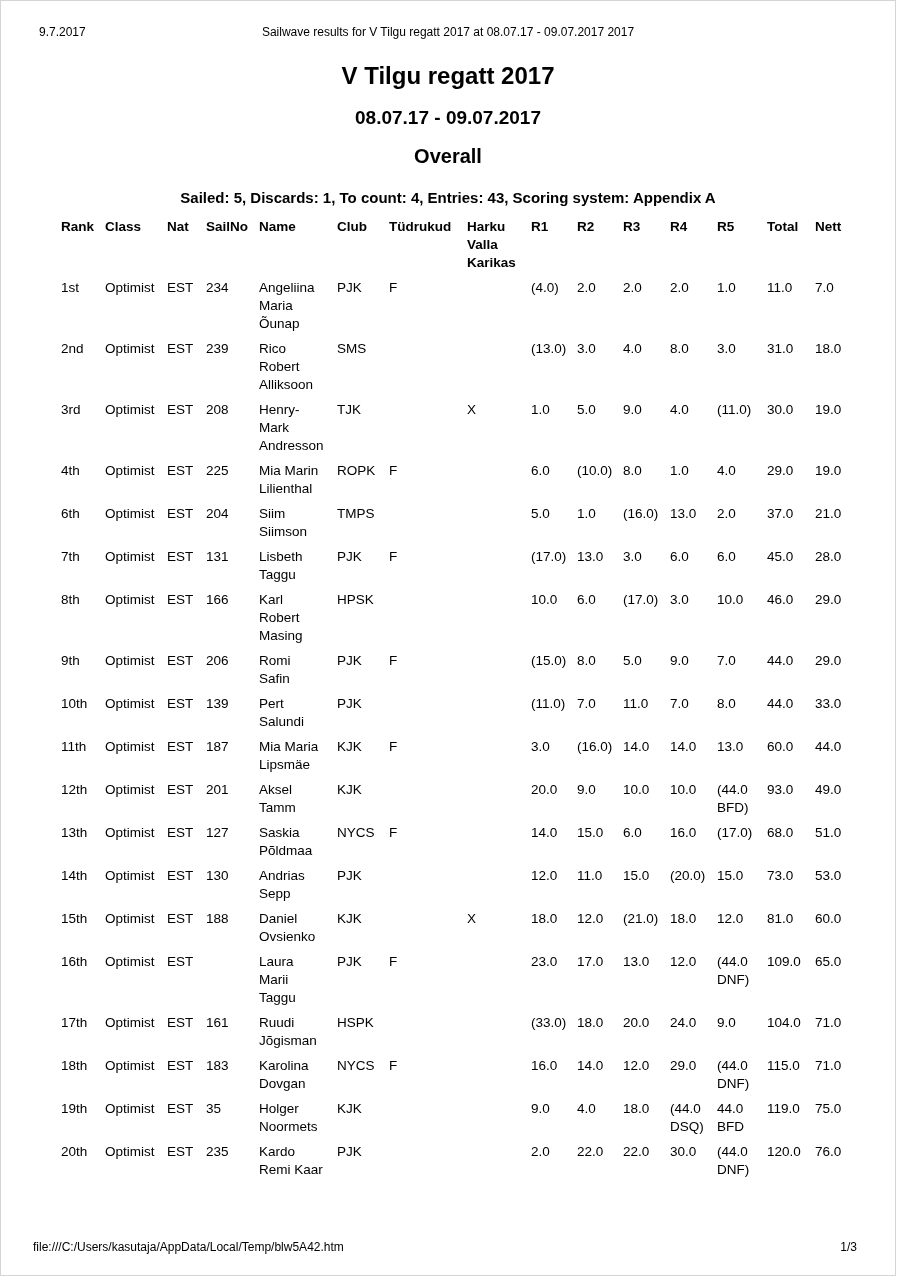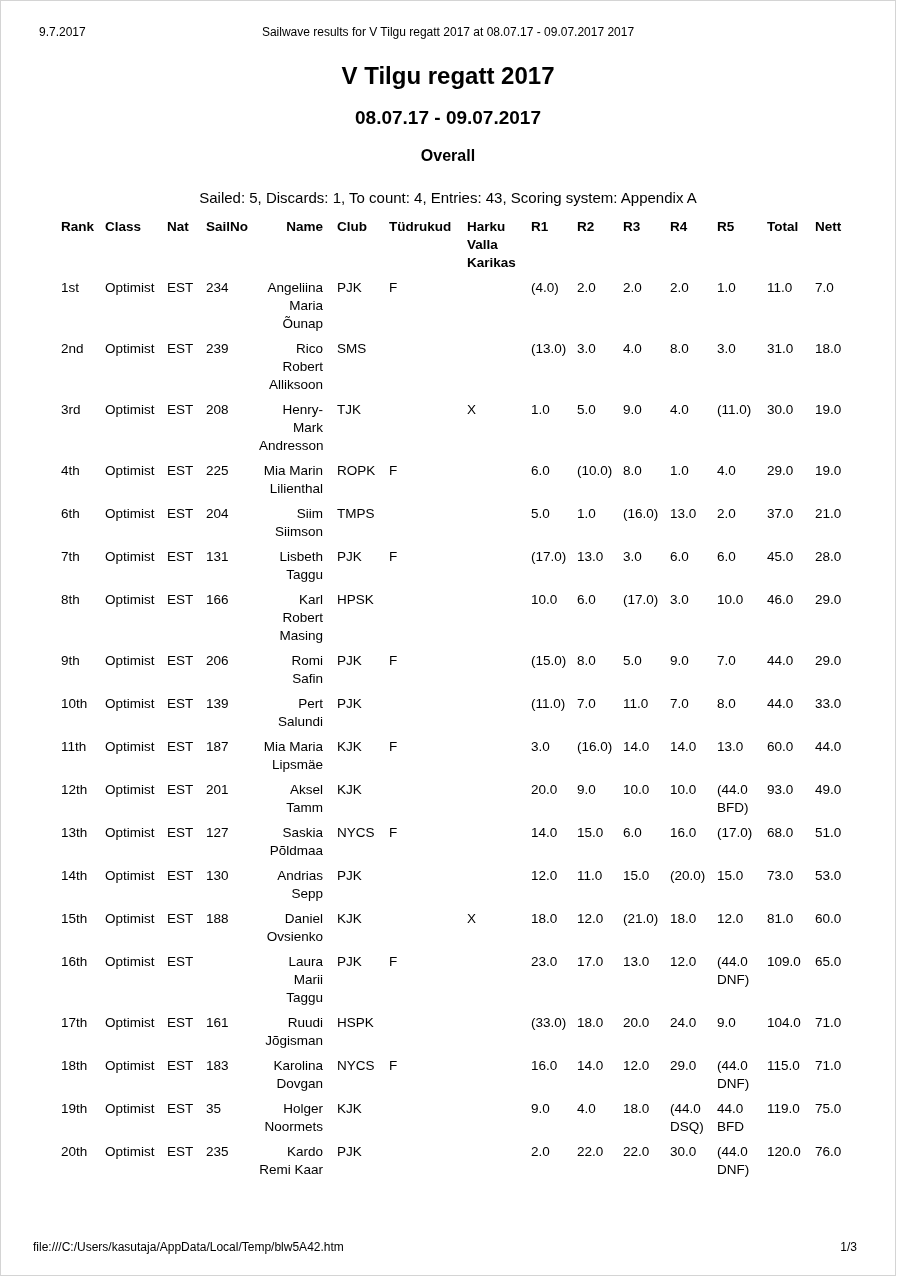--- a/index.html
+++ b/index.html
@@ -22,40 +22,40 @@
     padding: 24px 38px 0 38px;
     font-size: 12px;
     line-height: 15px;
   }
   .ph-left  { justify-self: start; }
   .ph-center{ justify-self: center; text-align: right; }
   .ph-right { justify-self: end; }
 
   .title   { margin-top: 22px; text-align: center; font-size: 24px; line-height: 28px; font-weight: bold; }
   .dates   { margin-top: 17px; text-align: center; font-size: 19px; line-height: 22px; font-weight: bold; }
-  .section { margin-top: 18px; text-align: center; font-size: 16px; line-height: 18px; font-weight: bold; }
-  .summary { margin-top: 24px; text-align: center; font-size: 15px; line-height: 18px; font-weight: normal; }
+  .section { margin-top: 18px; text-align: center; font-size: 20px; line-height: 18px; font-weight: bold; }
+  .summary { margin-top: 24px; text-align: center; font-size: 15px; line-height: 18px; font-weight: bold; }
 
   table.results {
     table-layout: fixed;
     border-collapse: collapse;
     width: 790px;
     margin: 11px 0 0 60px;
   }
   table.results th, table.results td {
     text-align: left;
     vertical-align: top;
     font-size: 13.5px;
     line-height: 18px;
     padding: 0 10px 7px 0;
     overflow: visible;
     word-break: normal;
   }
   table.results th { font-weight: bold; }
-  table.results .col-name { padding-right: 14px; text-align: right; }
+  table.results .col-name { padding-right: 14px; }
 
   col.c-rank   { width: 44px; }
   col.c-class  { width: 62px; }
   col.c-nat    { width: 39px; }
   col.c-sailno { width: 53px; }
   col.c-name   { width: 78px; }
   col.c-club   { width: 52px; }
   col.c-tudrukud { width: 78px; }
   col.c-harku-valla-karikas { width: 64px; }
   col.c-r1     { width: 46px; }

